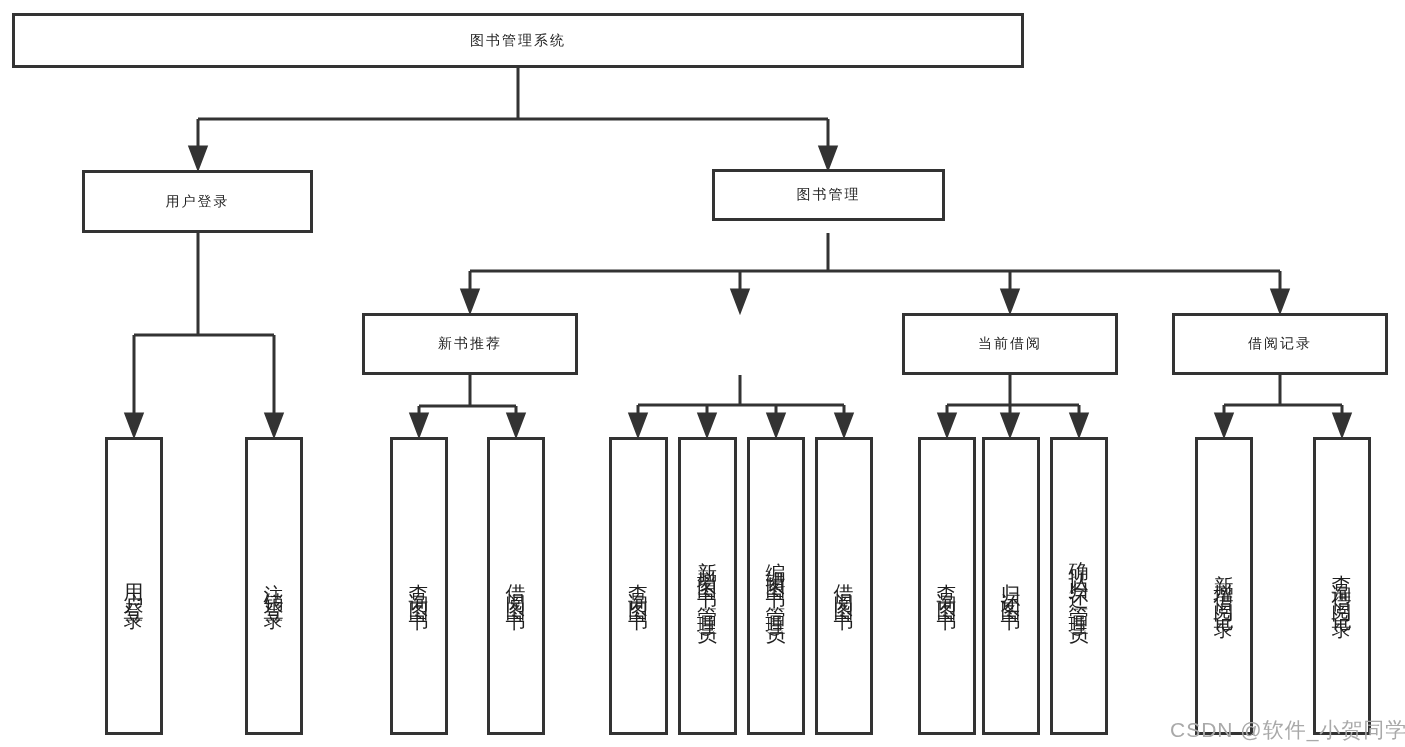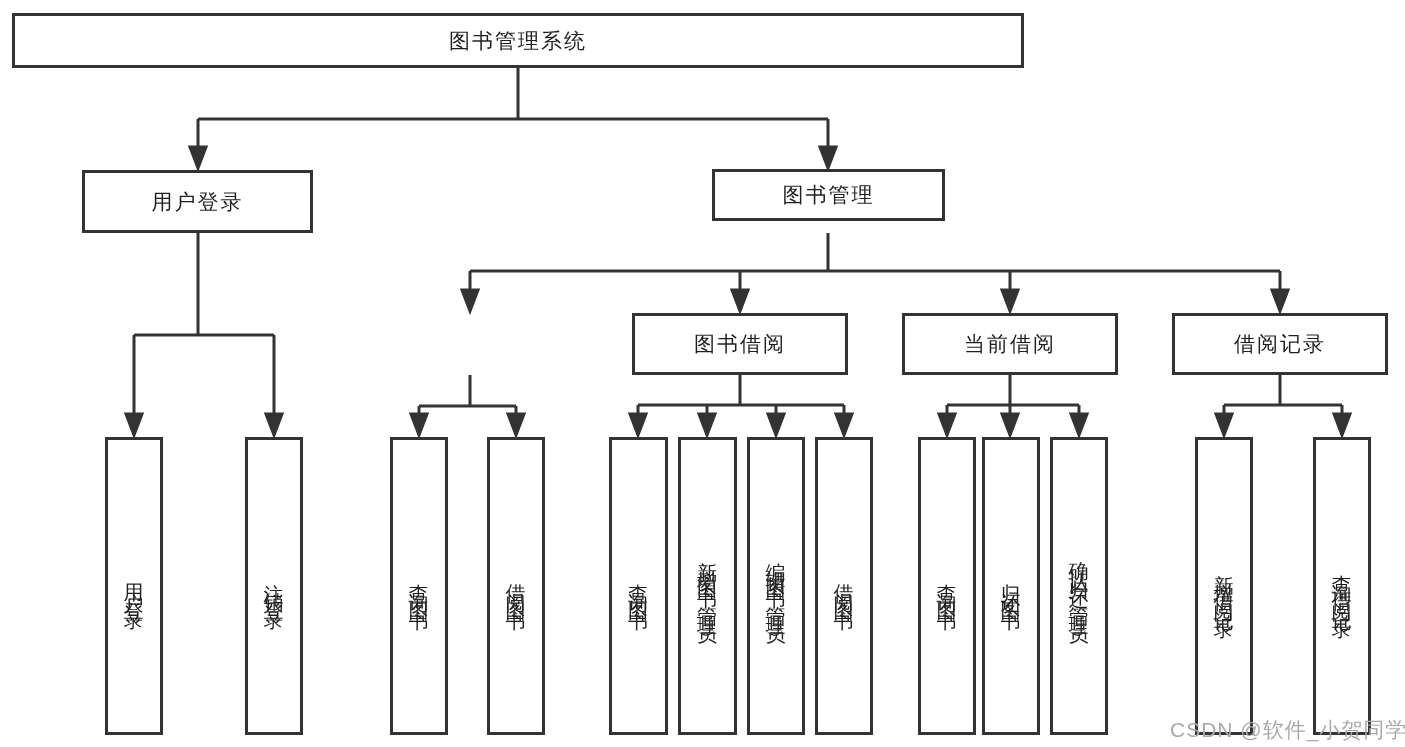--- a/index.html
+++ b/index.html
@@ -21,21 +21,21 @@
     position: absolute;
     box-sizing: border-box;
     border: 3px solid #333333;
     background: #ffffff;
     display: flex;
     align-items: center;
     justify-content: center;
     color: #1f1f1f;
   }
   .hbox span {
-    font-size: 21px;
+    font-size: 14px;
     letter-spacing: 2px;
     white-space: nowrap;
   }
   .leaf span {
     writing-mode: vertical-rl;
     text-orientation: mixed;
     font-size: 20px;
     letter-spacing: 9px;
     line-height: 1;
     white-space: nowrap;
@@ -79,22 +79,22 @@
     <span>图书管理系统</span>
   </div>
 
   <div class="box hbox" style="left:82px; top:170px; width:231px; height:63px;">
     <span>用户登录</span>
   </div>
   <div class="box hbox" style="left:712px; top:169px; width:233px; height:52px;">
     <span>图书管理</span>
   </div>
 
-  <div class="box hbox" style="left:632px; top:313px; width:216px; height:62px;">
-    <span>图书借阅</span>
+  <div class="box hbox" style="left:362px; top:313px; width:216px; height:62px;">
+    <span>新书推荐</span>
   </div>
   <div class="box hbox" style="left:1172px; top:313px; width:216px; height:62px;">
     <span>借阅记录</span>
   </div>
   <div class="box hbox" style="left:902px; top:313px; width:216px; height:62px;">
     <span>当前借阅</span>
   </div>
 
   <div class="box leaf" style="left:105px; top:437px; width:58px; height:298px;">
     <span>用户登录</span>

